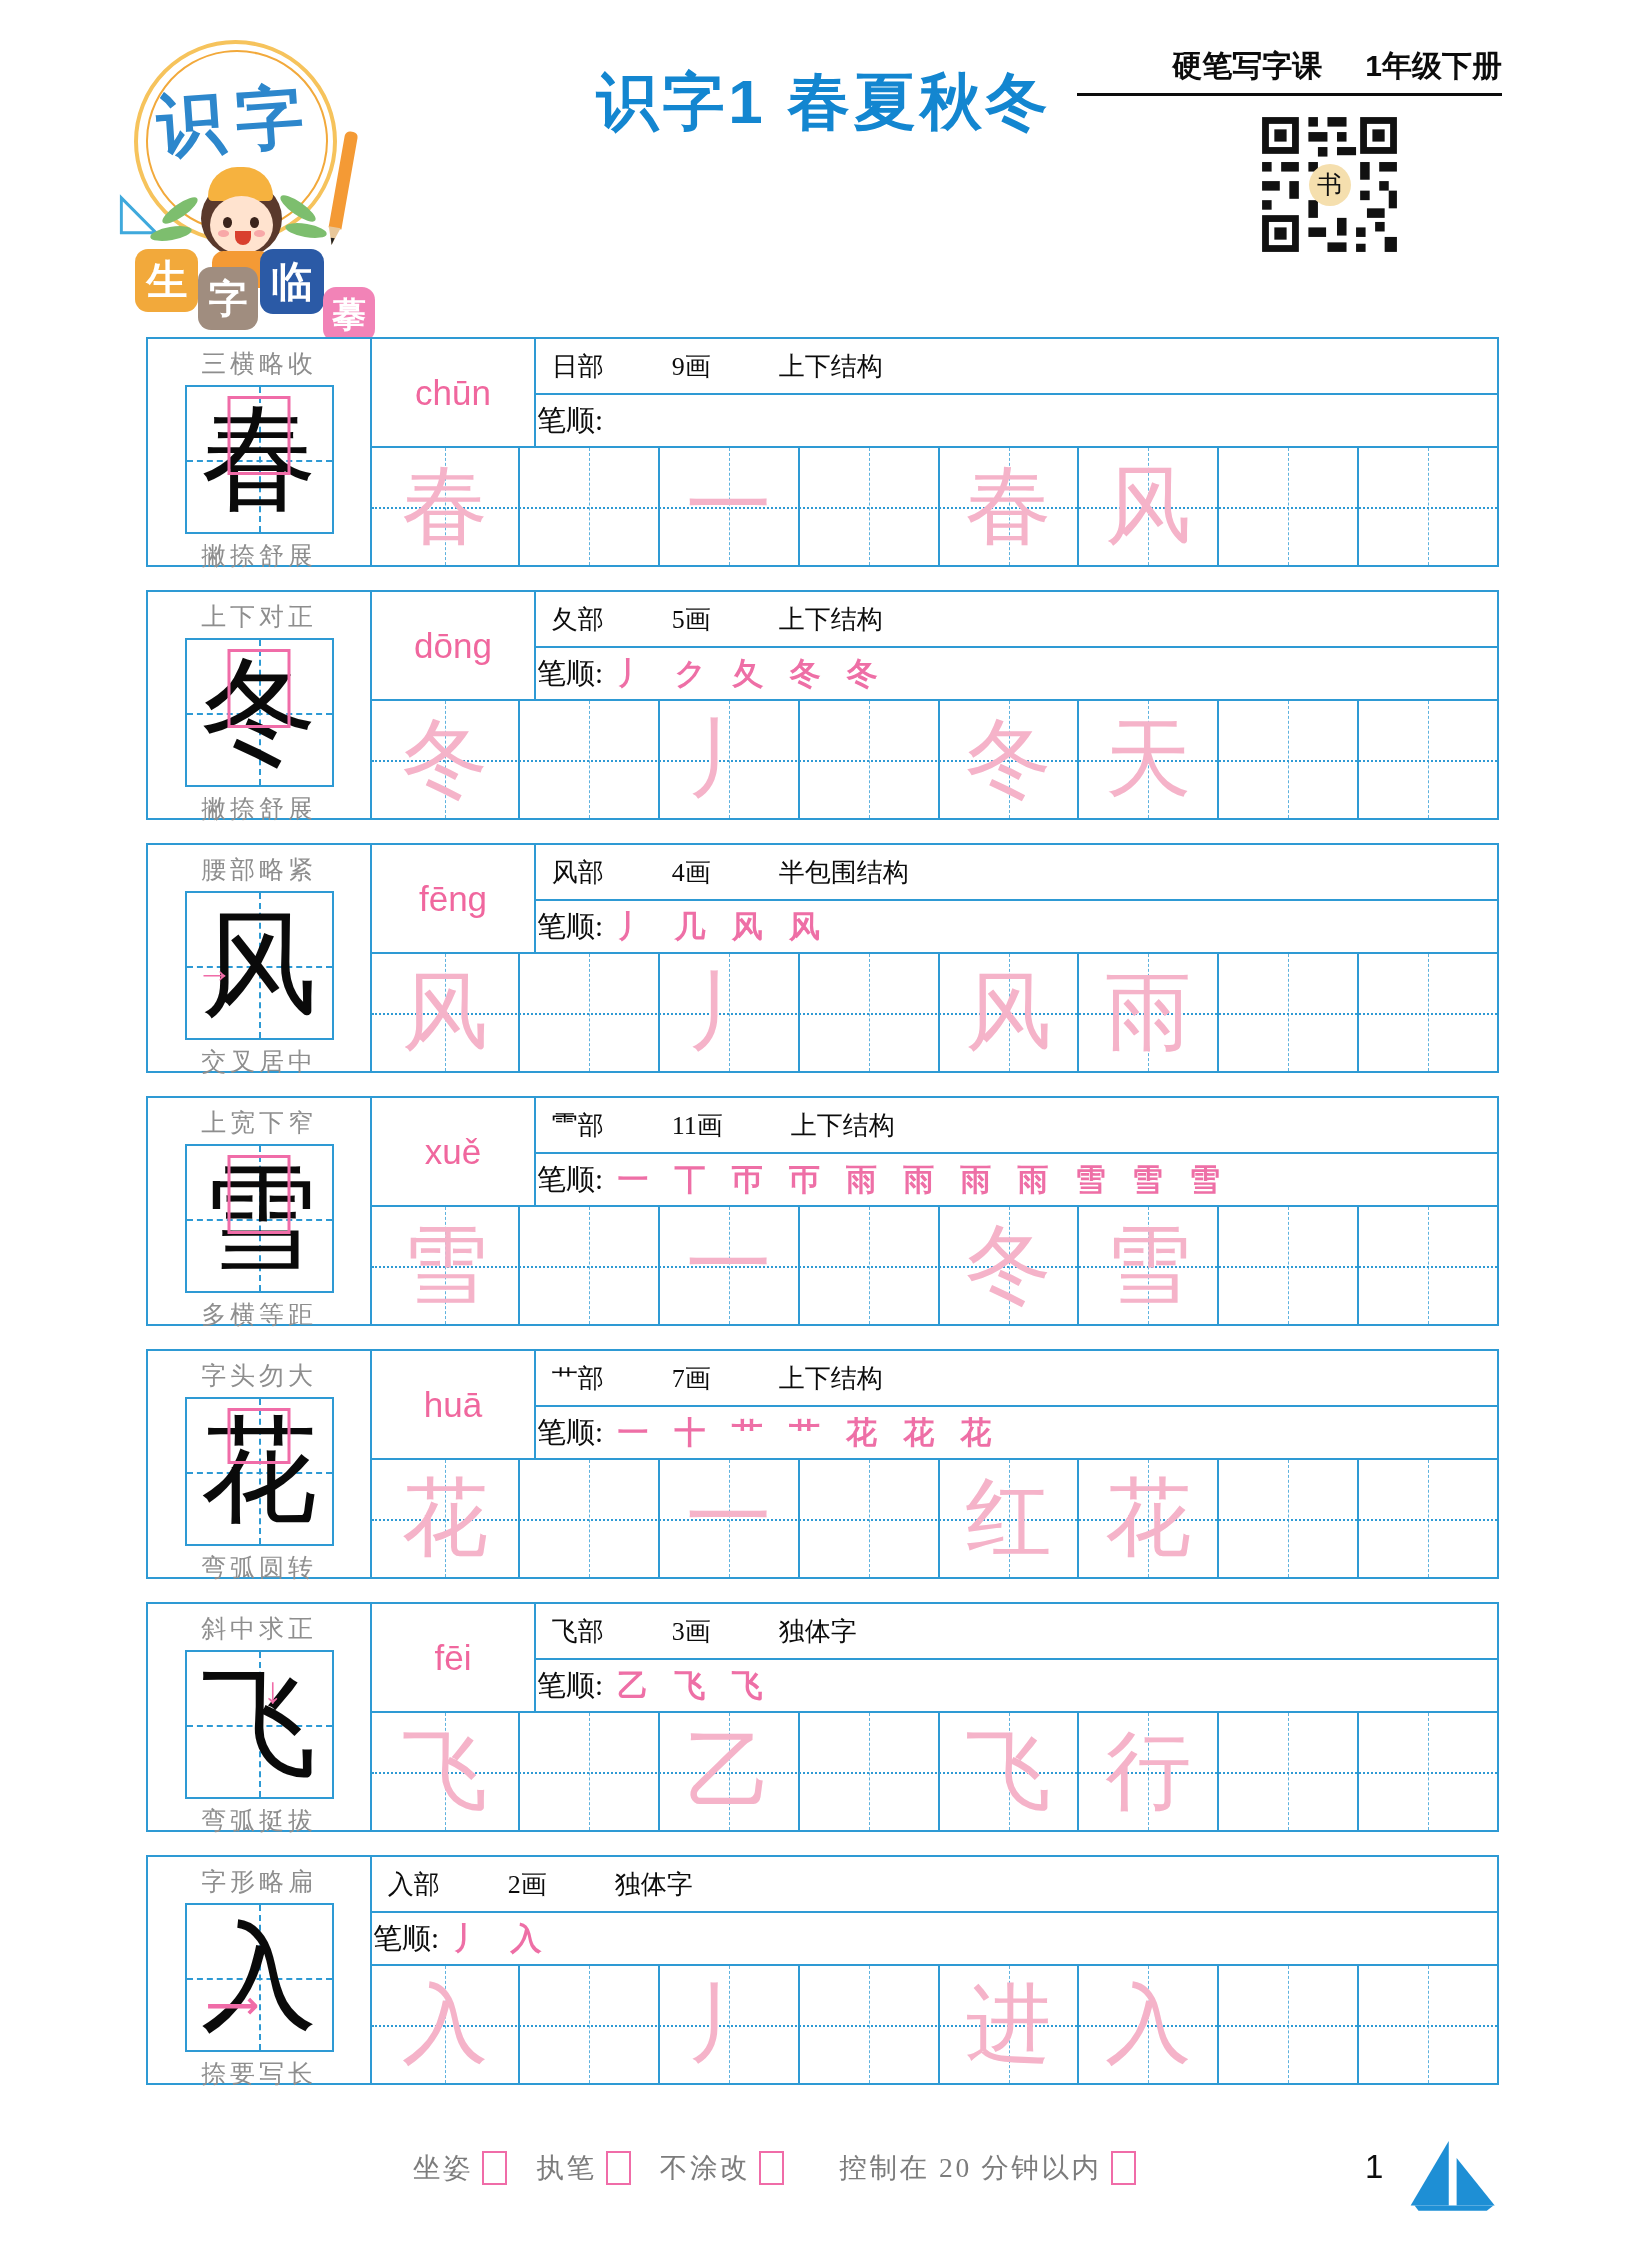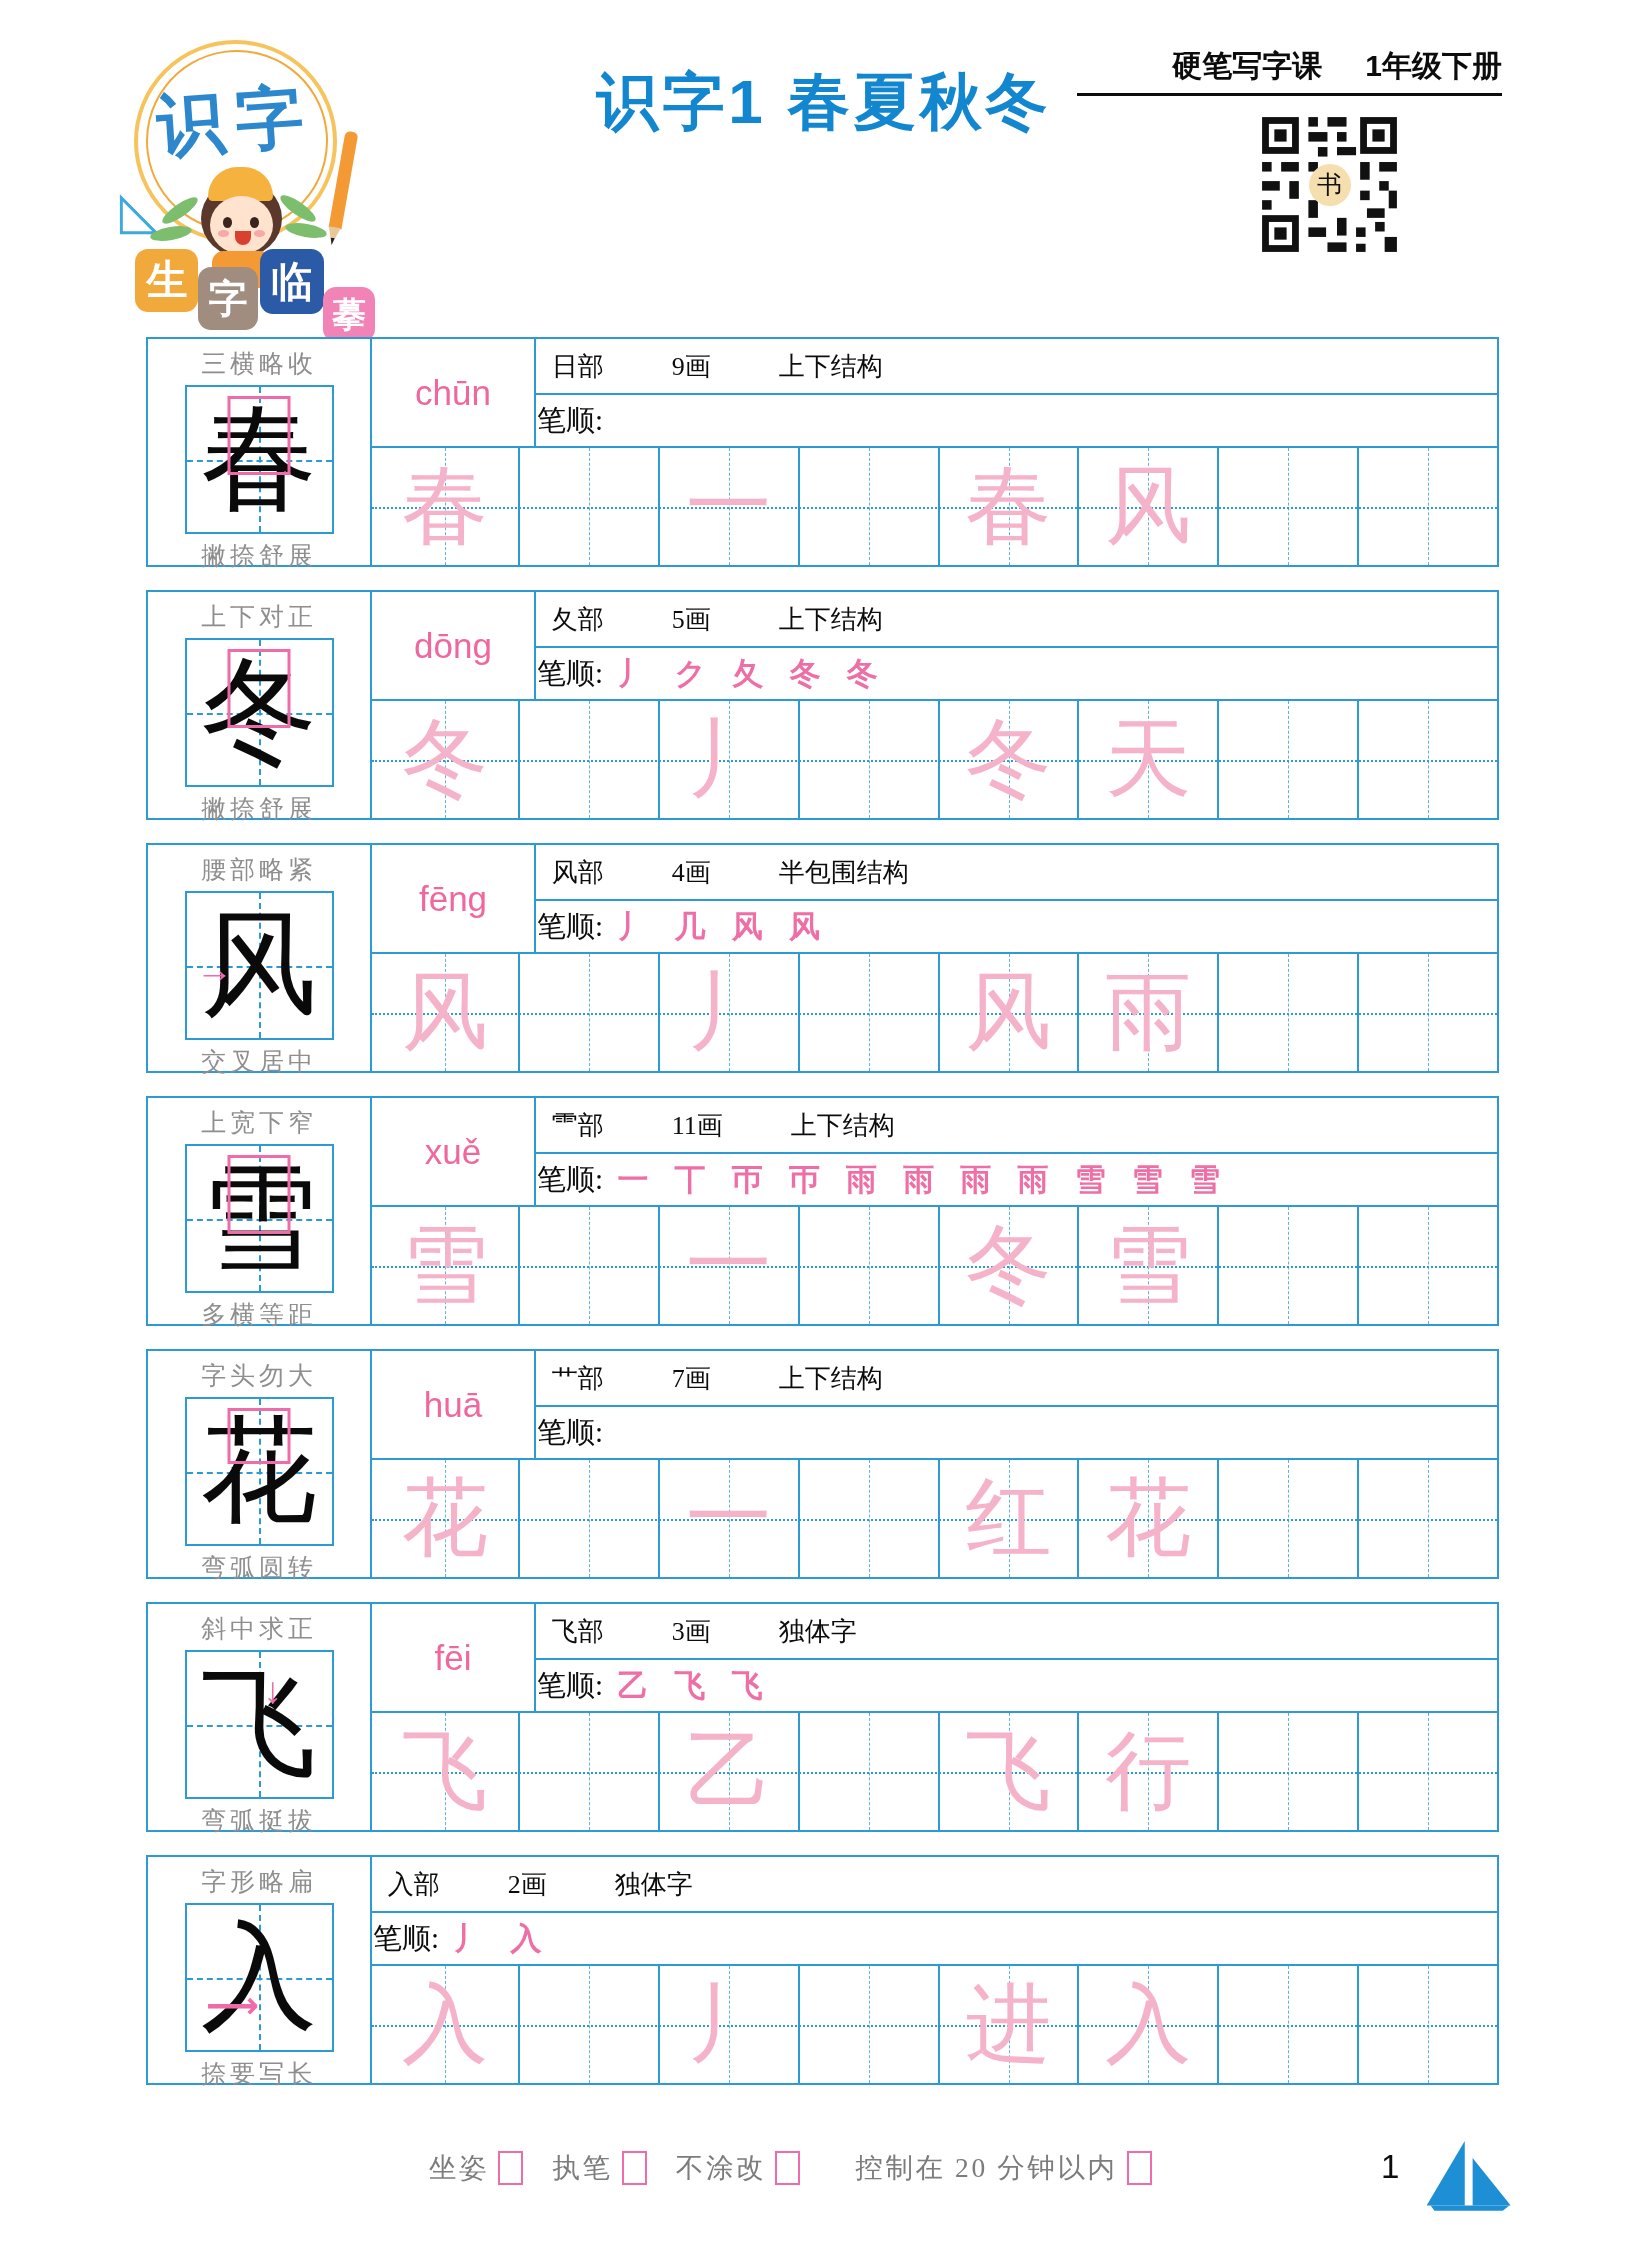--- a/index.html
+++ b/index.html
@@ -102,21 +102,21 @@
 
   .practice-row { flex:1; display:flex; position:relative; }
   .h-dash { position:absolute; left:0; right:0; top:50%; border-top:2.6px dotted #2E9AD4; z-index:1; }
   .p-cell { position:relative; flex:1; display:flex; align-items:center; justify-content:center; }
   .p-cell.first { flex:0 0 146px; }
   .p-cell + .p-cell { border-left:2px solid #2E9AD4; }
   .p-cell::before { content:""; position:absolute; left:50%; top:0; bottom:0; border-left:1.3px dashed #5FB2DE; }
   .p-cell .trace { position:relative; z-index:2; font-size:86px; color:#F5B3C9; }
 
   
-  .footer { position:absolute; left:162px; top:2141px; width:1353px; height:72px;text-align:center; }
+  .footer { position:absolute; left:146px; top:2141px; width:1353px; height:72px;text-align:center; }
   .checks { position:absolute; left:267px; top:9.2px; display:flex; align-items:center; }
   .check-item { display:flex; align-items:center; margin-right:29px; }
   .check-item.wide { margin-left:26px; }
   .check-label { font-size:27.5px; color:#7c7c7c; letter-spacing:2.6px; }
   .check-box { width:25px; height:34px; border:2.6px solid #F06CA8; margin-left:9.2px; }
   .page-num { position:absolute; left:1219px; top:6.5px; font-size:33px; color:#0c0c0c; }
   .sail { position:absolute; left:1262px; top:0px; width:92px; height:69px; }
 </style>
 </head>
 <body>
@@ -441,20 +441,21 @@
         <div class="top-region">
           <div class="pinyin-cell">huā</div>
           <div class="info-col">
             <div class="info-row serif">
               <span>艹部</span>
               <span>7画</span>
               <span>上下结构</span>
             </div>
             <div class="bishun-row">
               <span class="bishun-label serif">笔顺:</span>
+              <span class="bishun-strokes serif">一 十 艹 艹 花 花 花</span>
             </div>
           </div>
         </div>
         <div class="practice-row">
           <div class="h-dash"></div>
           <div class="p-cell first">
               <span class="trace serif">花</span>
             </div>
           <div class="p-cell">
               <span class="trace serif"></span>

